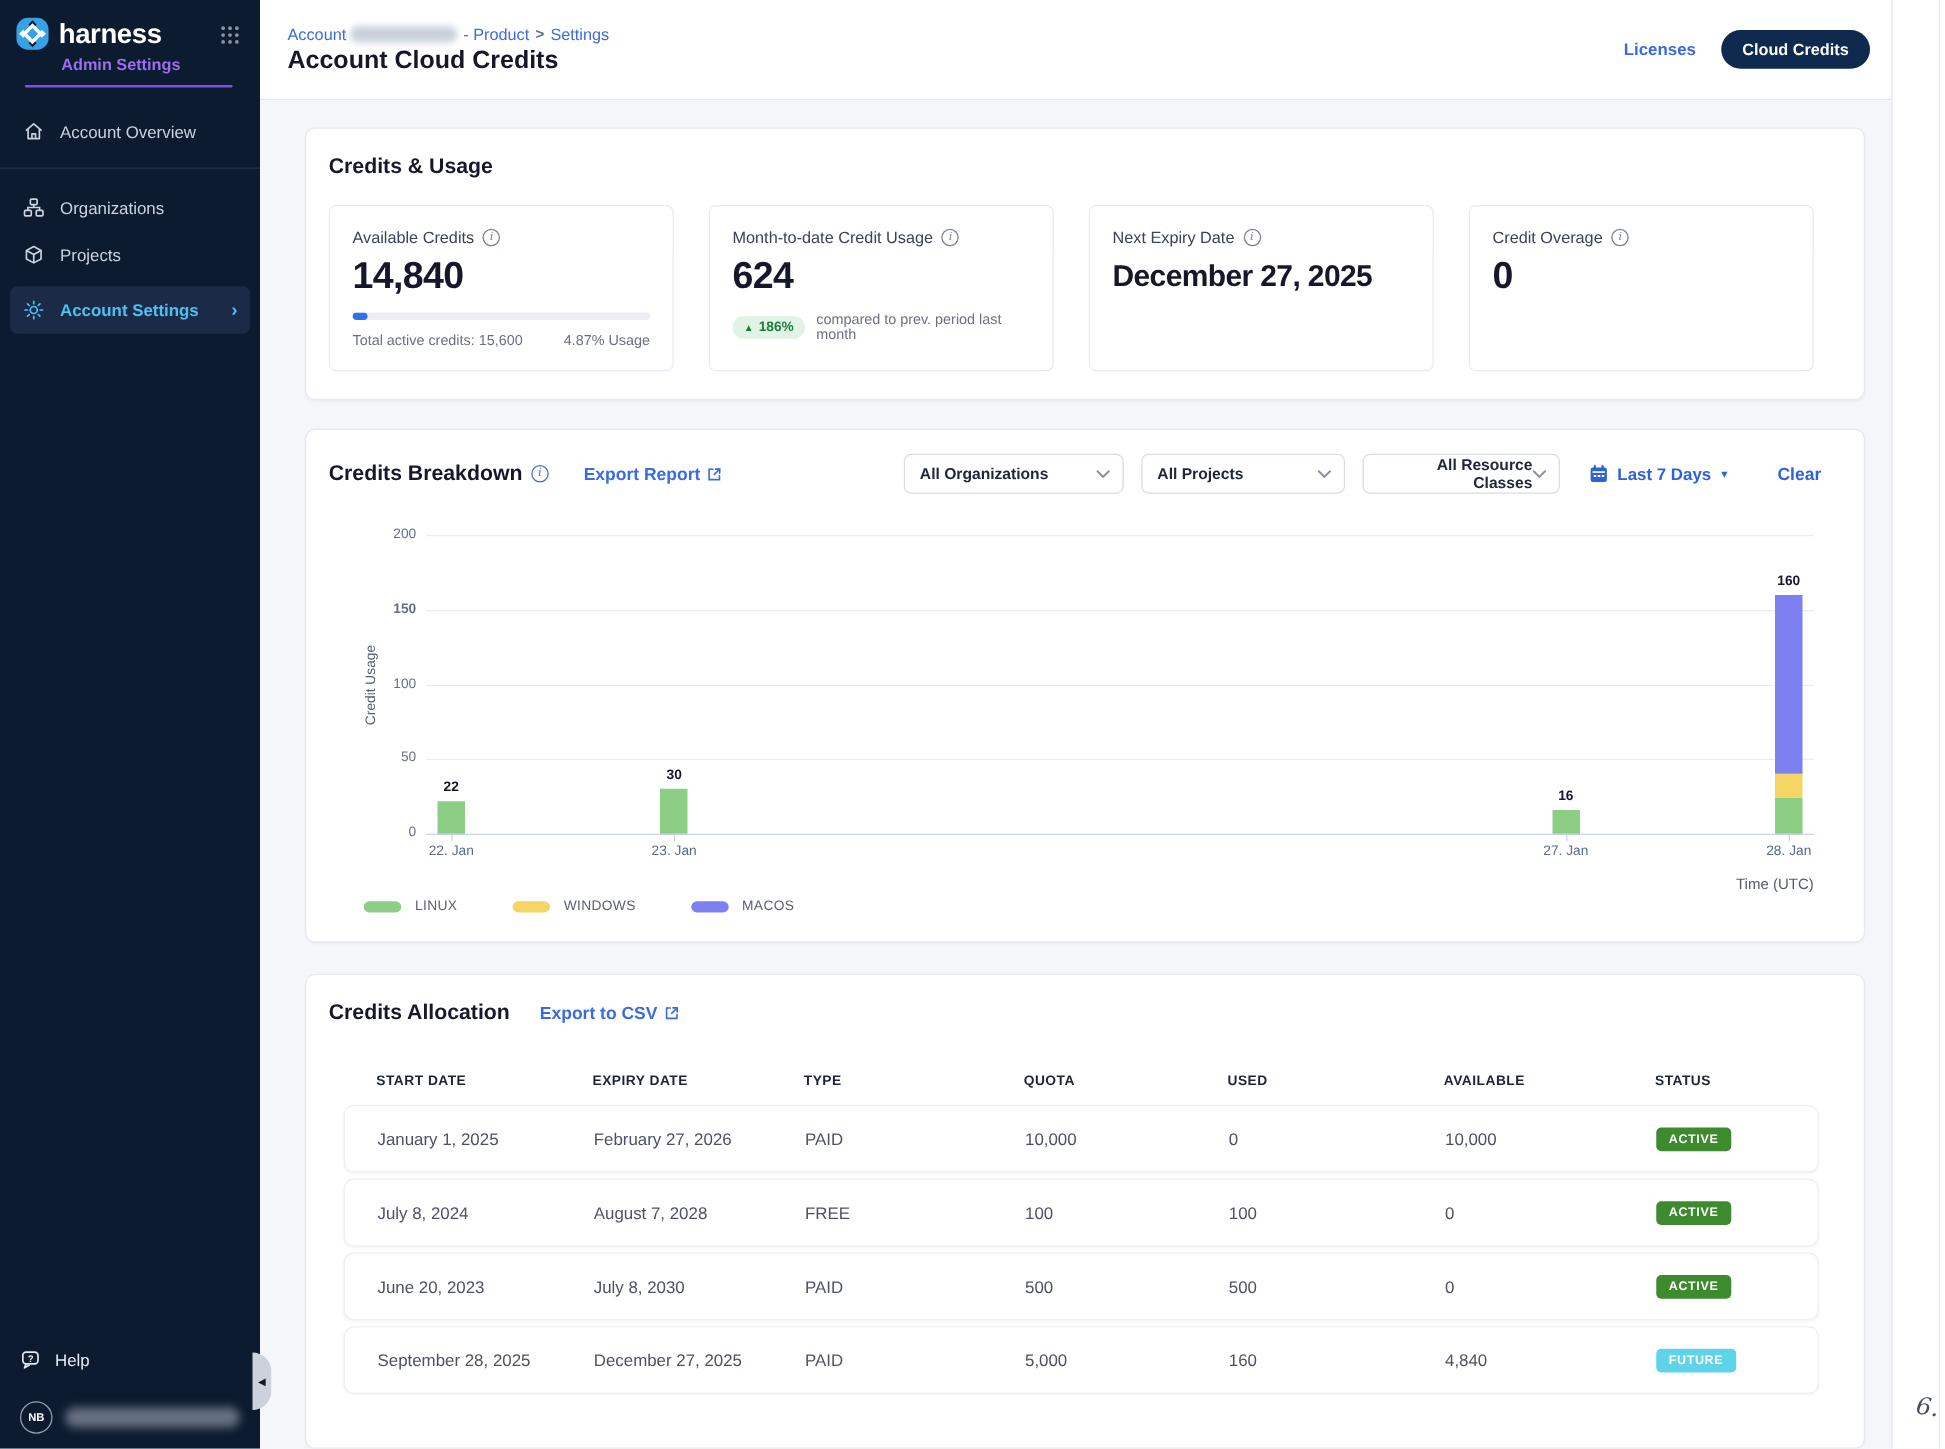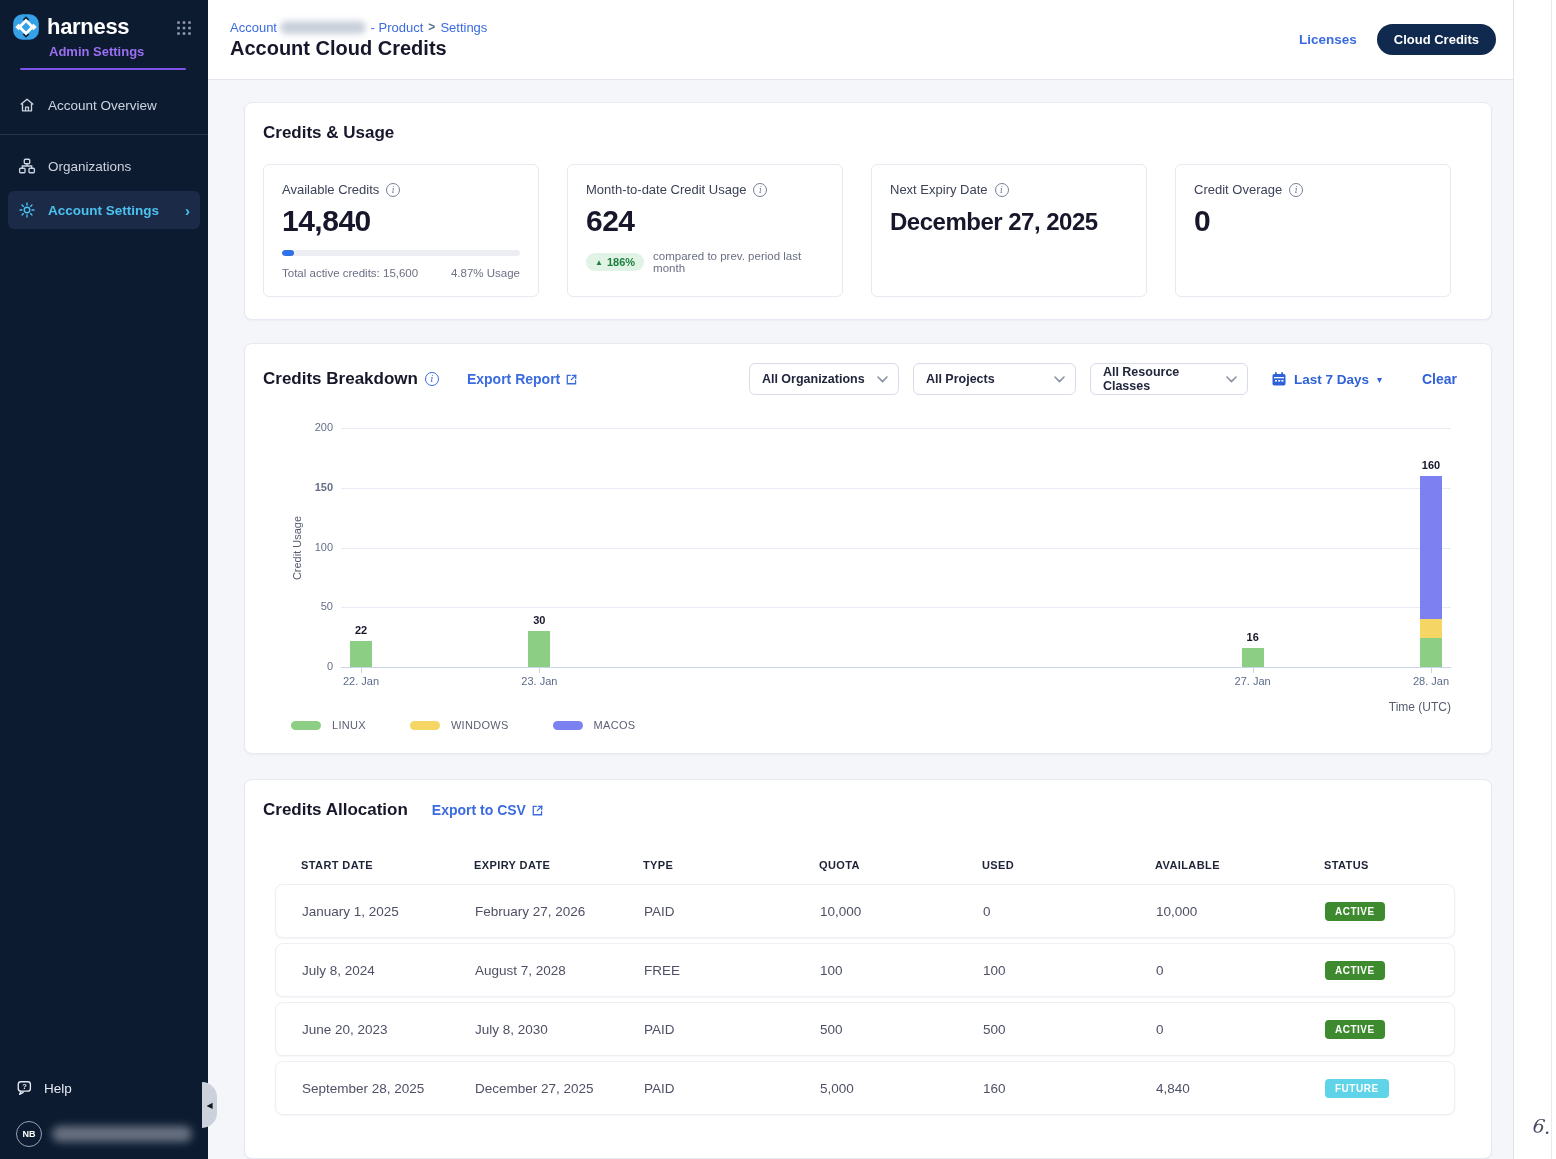--- a/index.html
+++ b/index.html
@@ -56,25 +56,25 @@
   .progress-track { height:6px; background:#eceef4; border-radius:3px; margin:12px 0 11px 0; overflow:hidden; }
   .progress-fill { height:100%; background:#3071e8; border-radius:3px; min-width:12px; }
   .stat-footer { display:flex; justify-content:space-between; font-size:11.5px; color:#6b6f83; }
   .delta-row { display:flex; align-items:center; margin-top:12px; }
   .delta-badge { display:inline-flex; align-items:center; gap:4px; background:#e0f3e4; border-radius:10px; padding:3px 9px; color:#1d7f3f; font-size:11px; font-weight:800; }
   .delta-badge .tri { font-size:8px; }
   .delta-note { font-size:11.5px; color:#6b6f83; margin-left:9px; }
 
   
   .breakdown-section { padding:19px 18px 14px 18px; margin-bottom:25px; }
-  .bd-head { display:flex; align-items:center; }
+  .bd-head { display:flex; align-items:center;text-align:right; }
   .export-link { display:inline-flex; align-items:center; gap:5px; color:#3b6be0; font-size:14px; font-weight:700; cursor:pointer; margin-left:28px; }
   .filters { margin-left:auto; display:flex; align-items:center; gap:14px; }
   .select-box { height:32px; border:1px solid #d8dce8; border-radius:6px; background:#fff; display:flex; align-items:center; justify-content:space-between; padding:0 10px 0 12px; font-size:12.5px; font-weight:600; color:#22263c; cursor:pointer; }
-  .sel-org { width:150px; } .sel-proj { width:163px; } .sel-res { width:158px; }
+  .sel-org { width:176px; } .sel-proj { width:163px; } .sel-res { width:158px; }
   .date-filter { display:flex; align-items:center; gap:7px; margin-left:9px; color:#2f62d8; font-size:13.5px; font-weight:700; cursor:pointer; }
   .date-caret { font-size:10px; margin-left:1px; }
   .clear-link { color:#2f62d8; font-size:14px; font-weight:700; margin-left:26px; margin-right:16px; cursor:pointer; }
 
   #chart-plot { position:relative; height:308px; margin-top:14px; }
   .gridline { position:absolute; height:1px; background:#e8ecf4; }
   .gridline.axisline { background:#c9d4e8; }
   .ytick { position:absolute; width:44px; text-align:right; font-size:11px; color:#666f87; }
   .xtick { position:absolute; width:80px; text-align:center; font-size:11px; color:#5c6b8a; }
   .tickmark { position:absolute; width:1px; height:5px; background:#c9d4e8; }
@@ -156,20 +156,30 @@
       <div class="nav-item">
         <span>
           <svg width="18" height="18" viewBox="0 0 20 20" fill="none" stroke="#ccd3e0" stroke-width="1.5">
             <rect x="7" y="2.5" width="6" height="5" rx="1"></rect>
               <rect x="1.8" y="12.5" width="6" height="5" rx="1"></rect>
               <rect x="12.2" y="12.5" width="6" height="5" rx="1"></rect>
             <path d="M10 7.5 V10 M4.8 12.5 V10 H15.2 V12.5"></path>
           </svg>
         </span>
         <span>Organizations</span>
+      </div>
+      <div class="nav-item">
+        <span>
+          <svg width="18" height="18" viewBox="0 0 20 20" fill="none" stroke="#ccd3e0" stroke-width="1.5" stroke-linejoin="round">
+            <path d="M10 2.5 L16.5 6 V13.5 L10 17 L3.5 13.5 V6 Z"></path>
+              <path d="M3.5 6 L10 9.5 L16.5 6"></path>
+              <path d="M10 9.5 V17"></path>
+          </svg>
+        </span>
+        <span>Projects</span>
       </div>
       <div class="nav-item active">
         <span>
           <svg width="18" height="18" viewBox="0 0 20 20" fill="none" stroke="#4cc1f0" stroke-width="1.5" stroke-linecap="round">
             <circle cx="10" cy="10" r="3.1"></circle>
             <path d="M10 2.2 V4.4 M10 15.6 V17.8 M2.2 10 H4.4 M15.6 10 H17.8 M4.5 4.5 L6 6 M14 14 L15.5 15.5 M4.5 15.5 L6 14 M14 6 L15.5 4.5"></path>
           </svg>
         </span>
         <span>Account Settings</span>
         <span class="nav-chevron">›</span>

